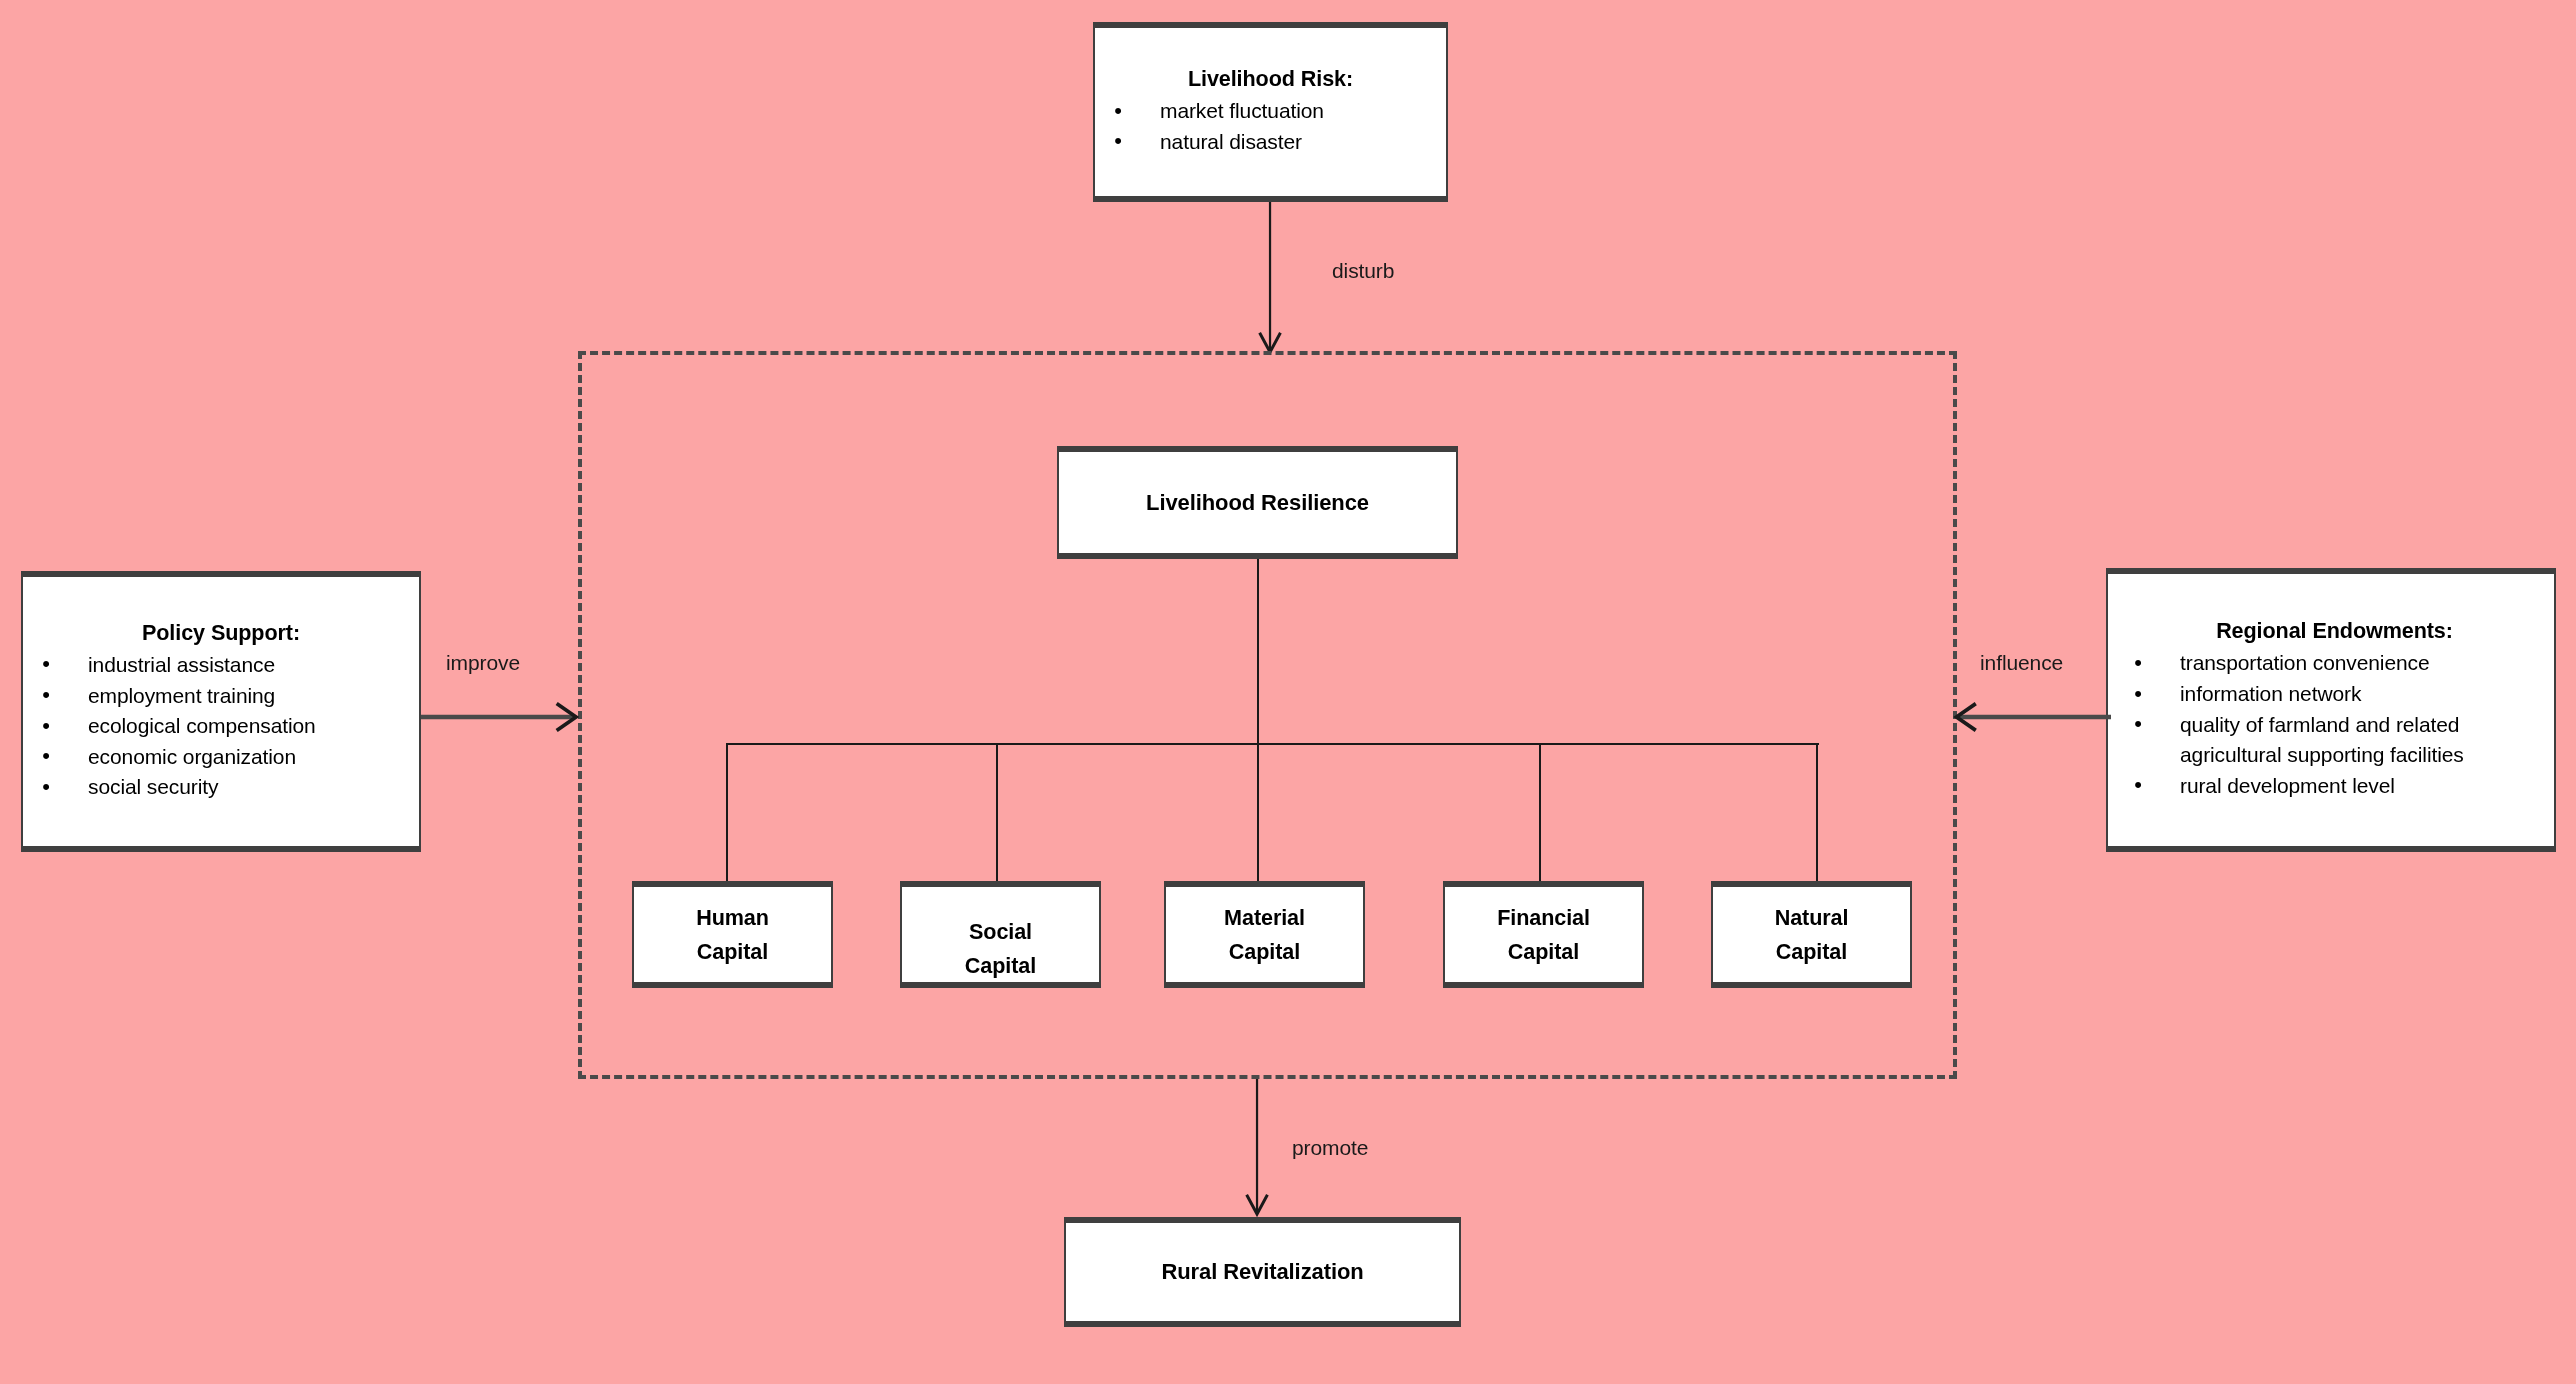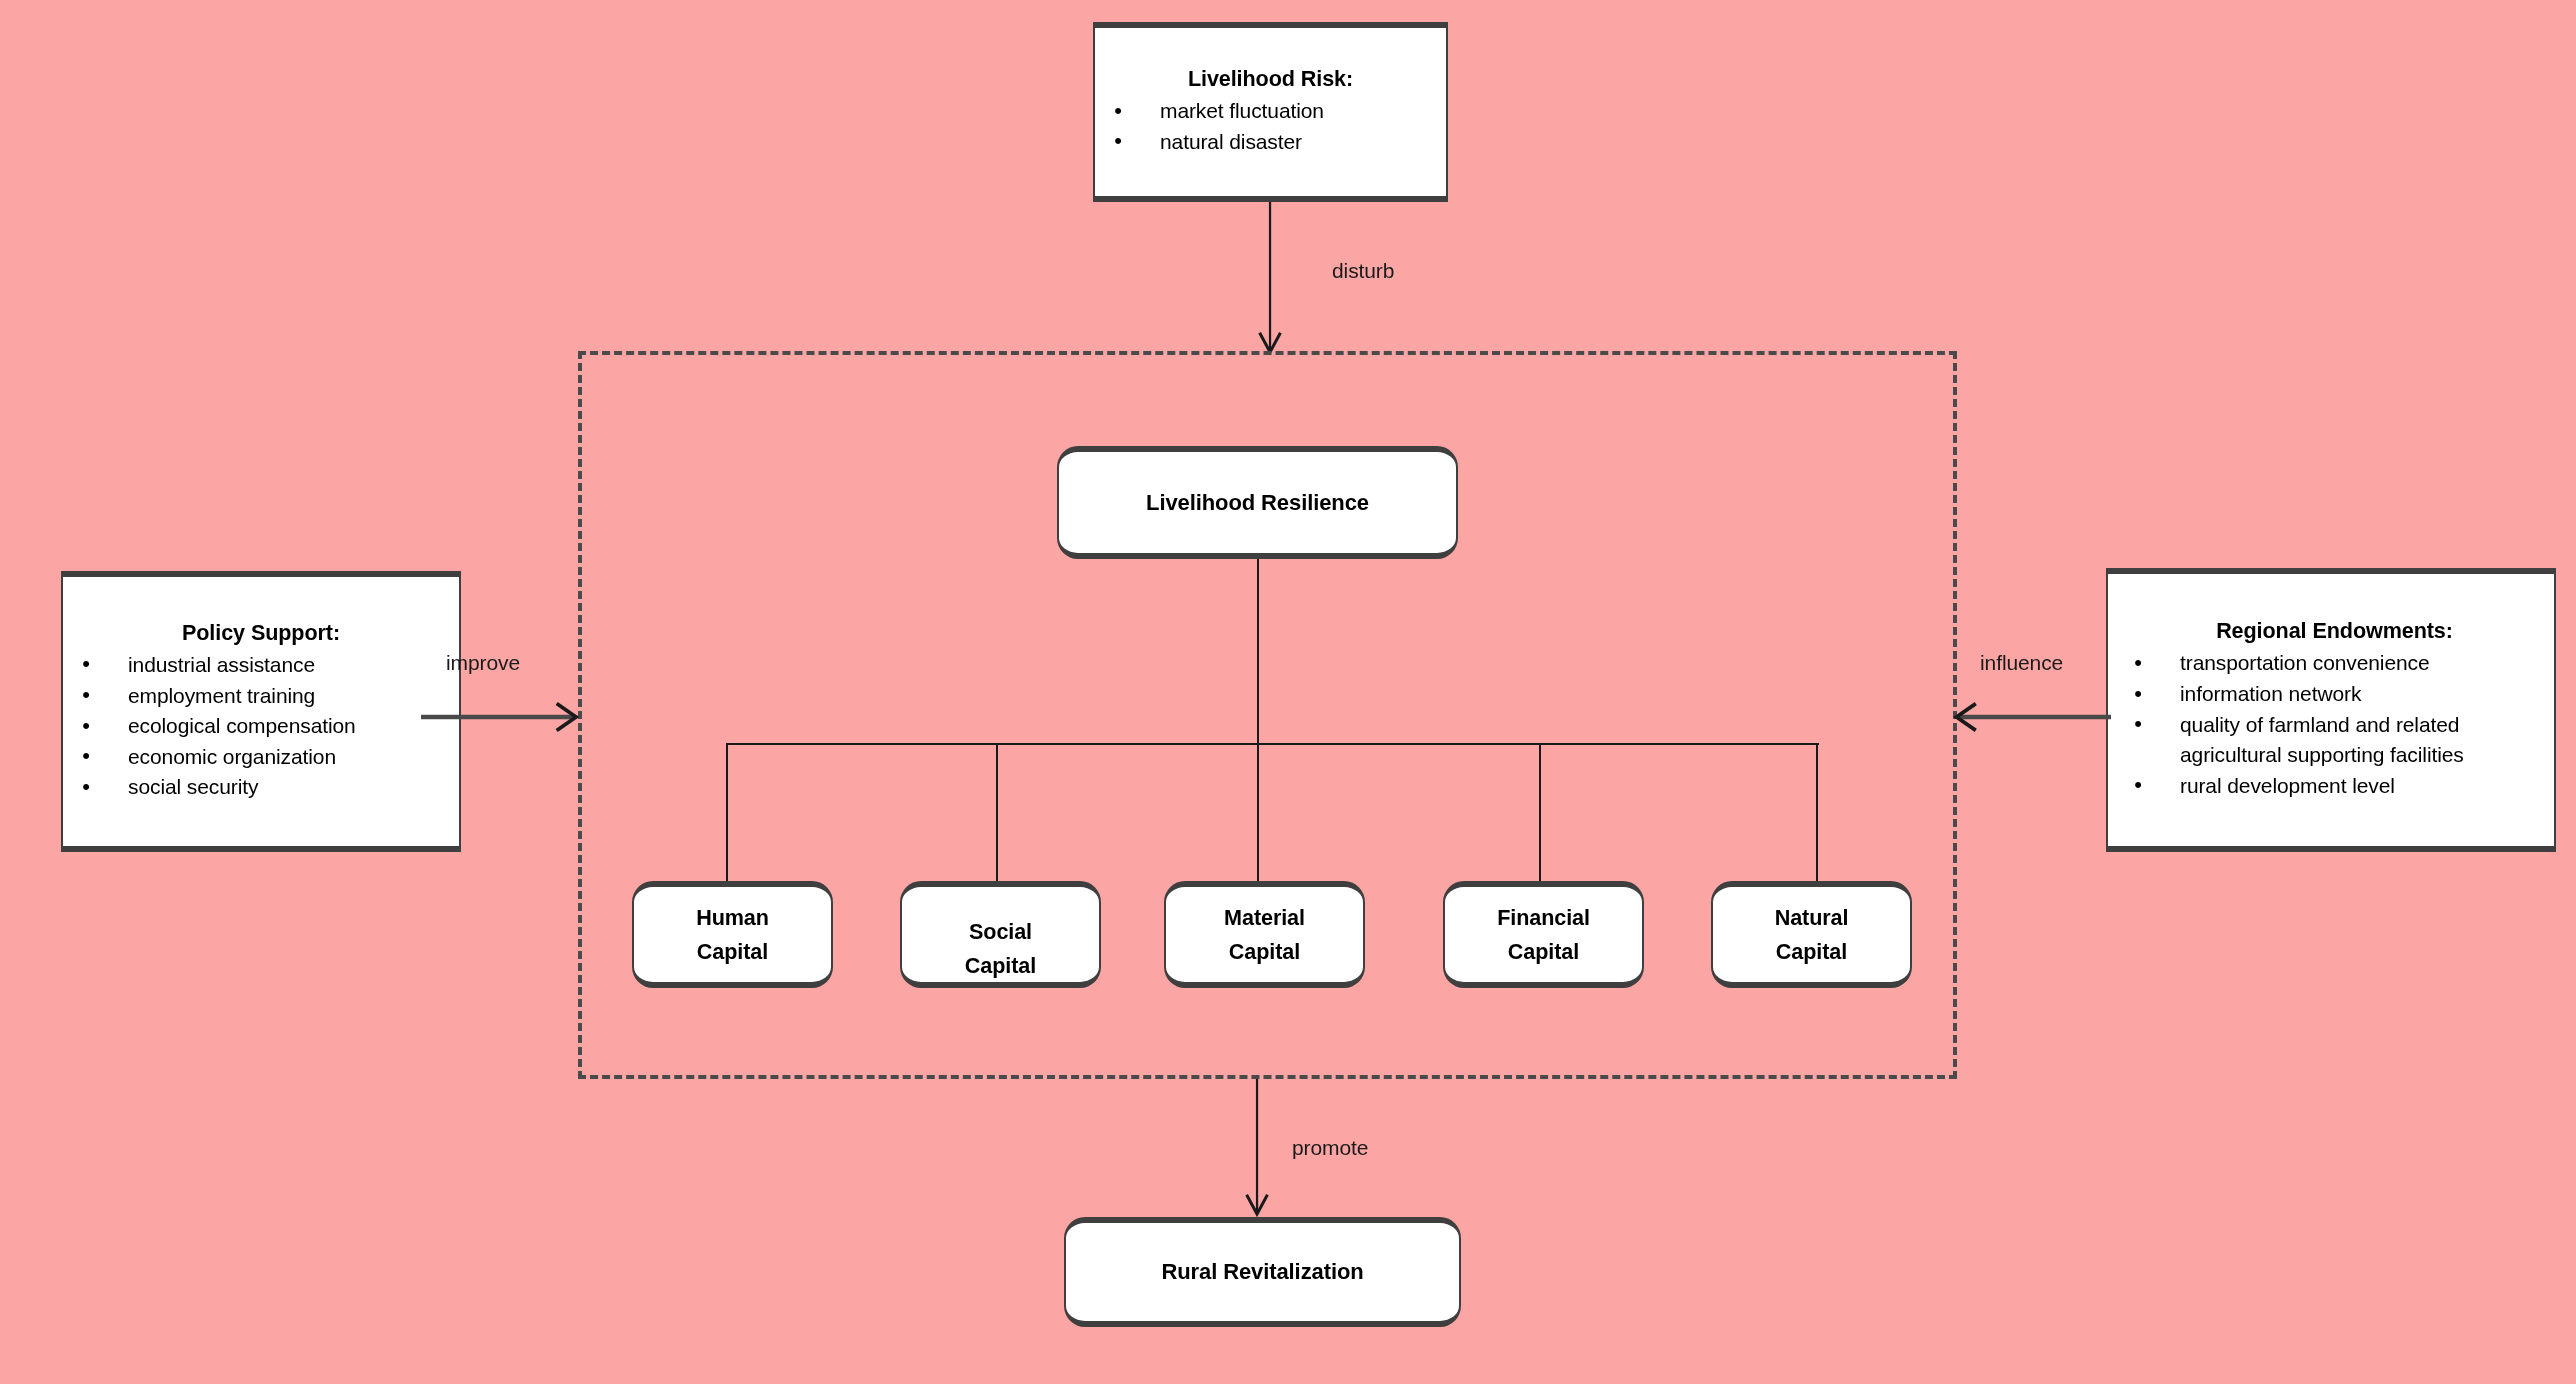--- a/index.html
+++ b/index.html
@@ -67,21 +67,20 @@
     padding-left: 65px;
   }
   .bullet-list li.continuation::before {
     content: "";
   }
 
   
   .box.center-label {
     align-items: center;
     justify-content: center;
-    border-radius: 21px;
   }
   .center-label .label-text {
     font-weight: bold;
     font-size: 22px;
     text-align: center;
     line-height: 1.35;
     letter-spacing: -0.1px;
   }
   .capital-box .label-text {
     font-size: 21.6px;
@@ -185,21 +184,21 @@
     </div>
   </div>
 
   <div class="box center-label capital-box" style="left:1711px; top:881px; width:201px; height:107px;">
     <div class="label-text">
       <span>Natural</span><br>
       <span>Capital</span>
     </div>
   </div>
 
-  <div class="box" id="policy-support-box" style="left:21px; top:571px; width:400px; height:281px;margin-left:40px;">
+  <div class="box" id="policy-support-box" style="left:21px; top:571px; width:400px; height:281px;">
     <div class="box-title">Policy Support:</div>
     <ul class="bullet-list">
       <li>industrial assistance</li>
       <li>employment training</li>
       <li>ecological compensation</li>
       <li>economic organization</li>
       <li>social security</li>
     </ul>
   </div>
 

